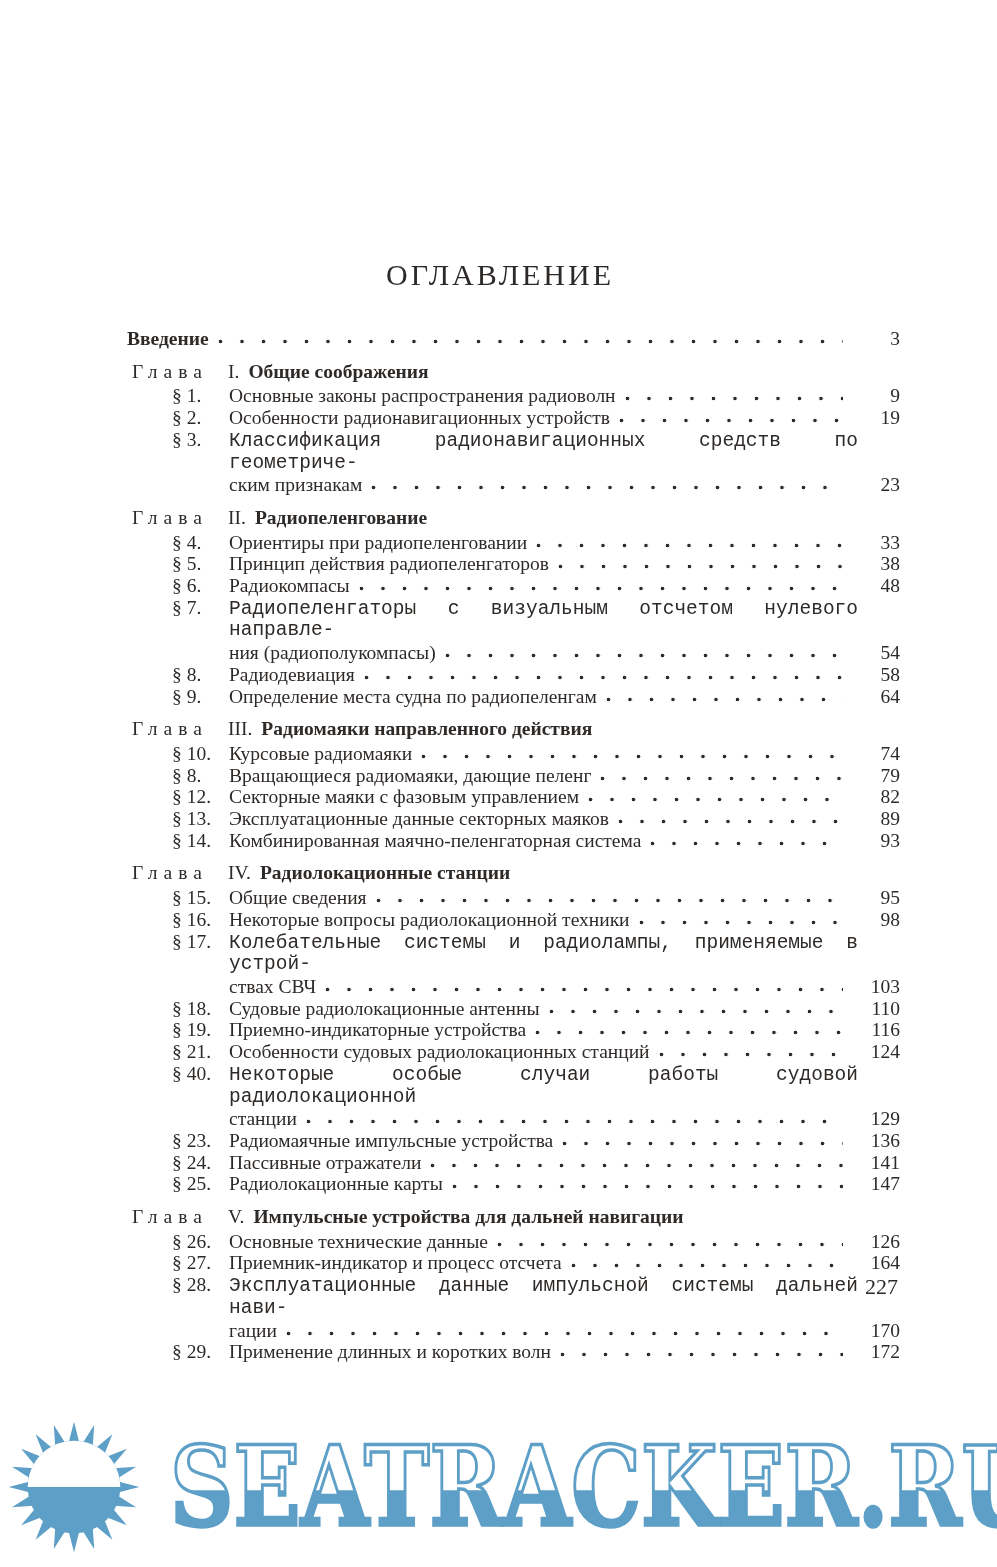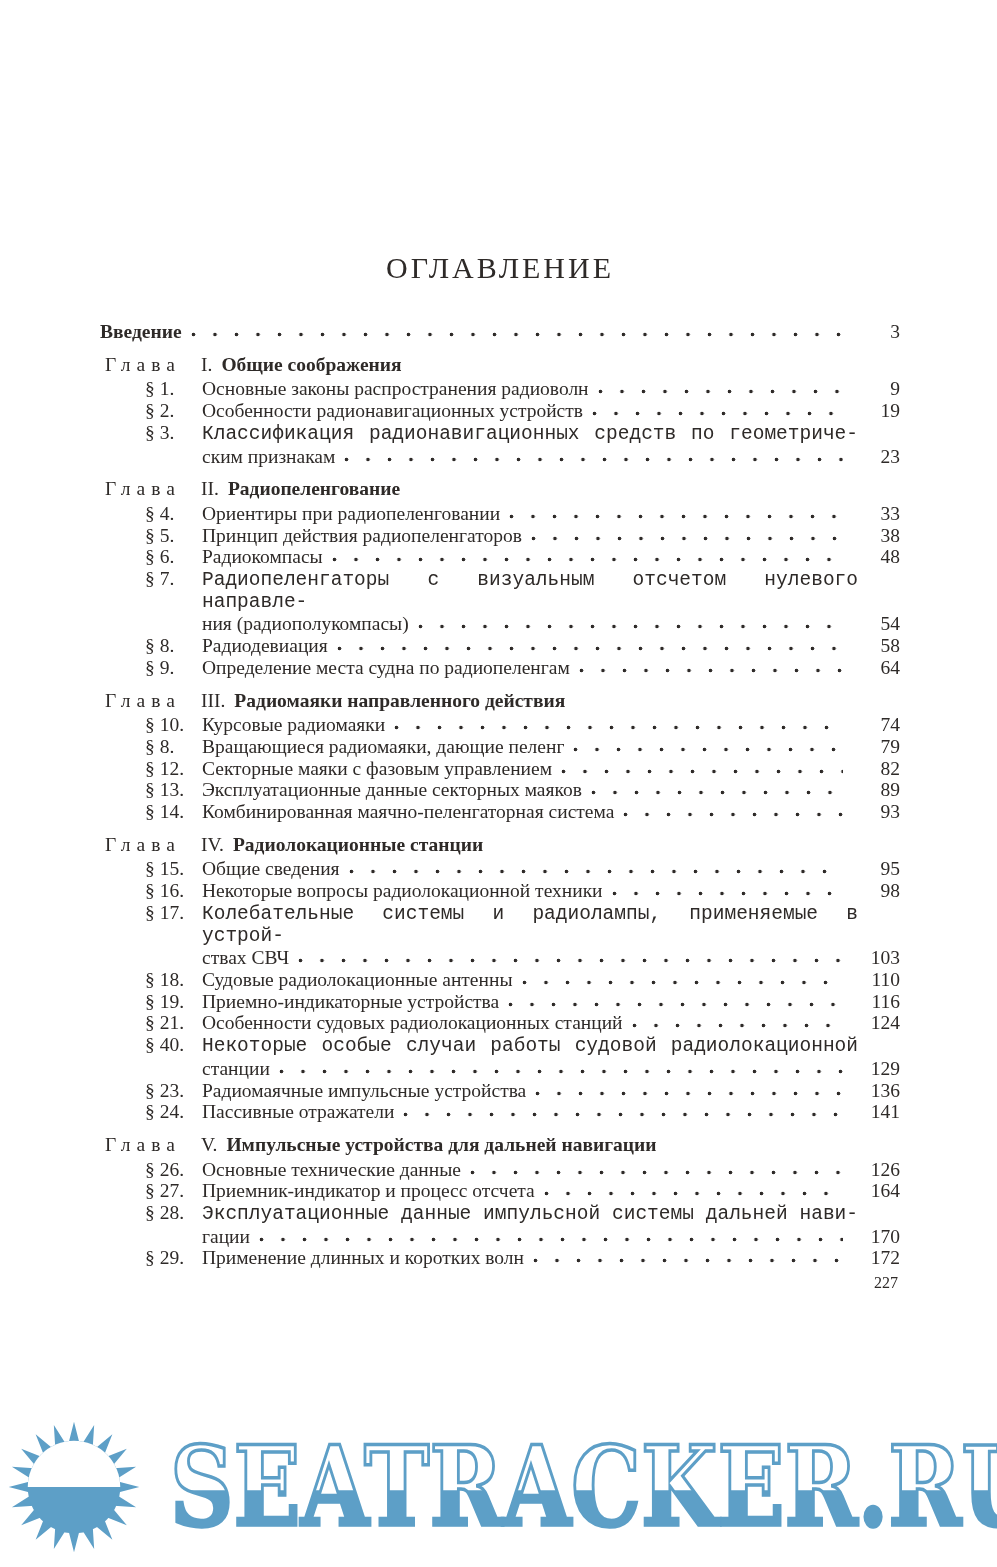--- a/index.html
+++ b/index.html
@@ -1,43 +1,43 @@
 <!DOCTYPE html>
 <html><head>
 <meta charset="utf-8">
 <style>
   html,body { margin:0; padding:0; }
   body {
     width:997px; height:1567px; background:#ffffff; position:relative;
     overflow:hidden; font-family:"Liberation Serif","DejaVu Serif",serif;
     color:#2e2a28;
   }
-  .page { position:absolute; left:100px; top:251px; width:800px; }
+  .page { position:absolute; left:100px; top:258px; width:800px; }
   .title {
     text-align:center; font-size:30px; letter-spacing:3px;
     font-weight:400; margin:0 0 36px 0; white-space:nowrap;
   }
-  .row { display:flex; align-items:baseline; font-size:19.5px; line-height:21.7px; }
+  .row { display:flex; align-items:baseline; font-size:19.5px; line-height:21.7px;margin-left:27px; }
   .b { font-weight:bold; }
   .pg { width:46px; text-align:right; flex:none; }
   .leader { flex:1 1 auto; min-width:14px; height:17px; position:relative; }
   .leader::after {
     content:""; position:absolute; left:9px; right:11px; bottom:1px; height:5px;
     background-image:radial-gradient(circle at 2.5px 2.5px, #2e2a28 1.6px, transparent 2.1px);
     background-size:21.5px 5px; background-repeat:repeat-x;
   }
   .chapter { padding-left:5px; margin-top:11px; margin-bottom:3px; }
   .ch-label { letter-spacing:6px; width:96px; flex:none; }
   .ch-num { margin-right:9px; }
   .entry { padding-left:45px; }
   .enum { width:57px; flex:none; }
   .cont { padding-left:102px; }
   .wrap1 { padding-right:42px; }
   .wrap1 .jtext { flex:1; text-align:justify; text-align-last:justify;font-family:Liberation Mono, monospace; }
-  .folio { position:absolute; left:100px; top:1274px; width:798px; text-align:right; font-size:16px; }
+  .folio { position:absolute; left:100px; top:1274px; width:798px; text-align:right; font-size:22px; }
   .watermark { position:absolute; left:6px; right:0; top:1408px; height:158px; display:flex; align-items:center; }
   .wm-sun { flex:none; width:136px; height:136px; margin-right:28px; }
   .wm-sun svg { width:136px; height:136px; display:block; }
   .wm-text {
     position:relative; font-family:"DejaVu Serif","Liberation Serif",serif; font-weight:700;
     font-size:110px; line-height:1; white-space:nowrap;
     transform:scaleX(0.80); transform-origin:left center;
   }
   .wm-outline { color:transparent; -webkit-text-stroke:3.5px #5d9fc7; }
   .wm-fill { position:absolute; left:0; top:0; color:#5d9fc7; clip-path:inset(53% 0 0 0); }
@@ -219,20 +219,26 @@
     <span class="enum">§ 23.</span>
     <span>Радиомаячные импульсные устройства</span>
     <span class="leader"></span>
     <span class="pg">136</span>
   </div>
   <div class="row entry">
     <span class="enum">§ 24.</span>
     <span>Пассивные отражатели</span>
     <span class="leader"></span>
     <span class="pg">141</span>
+  </div>
+  <div class="row entry">
+    <span class="enum">§ 25.</span>
+    <span>Радиолокационные карты</span>
+    <span class="leader"></span>
+    <span class="pg">147</span>
   </div>
 
   <div class="row chapter">
     <span class="ch-label">Глава</span>
     <span class="ch-num">V.</span>
     <span class="b">Импульсные устройства для дальней навигации</span>
   </div>
   <div class="row entry">
     <span class="enum">§ 26.</span>
     <span>Основные технические данные</span>

